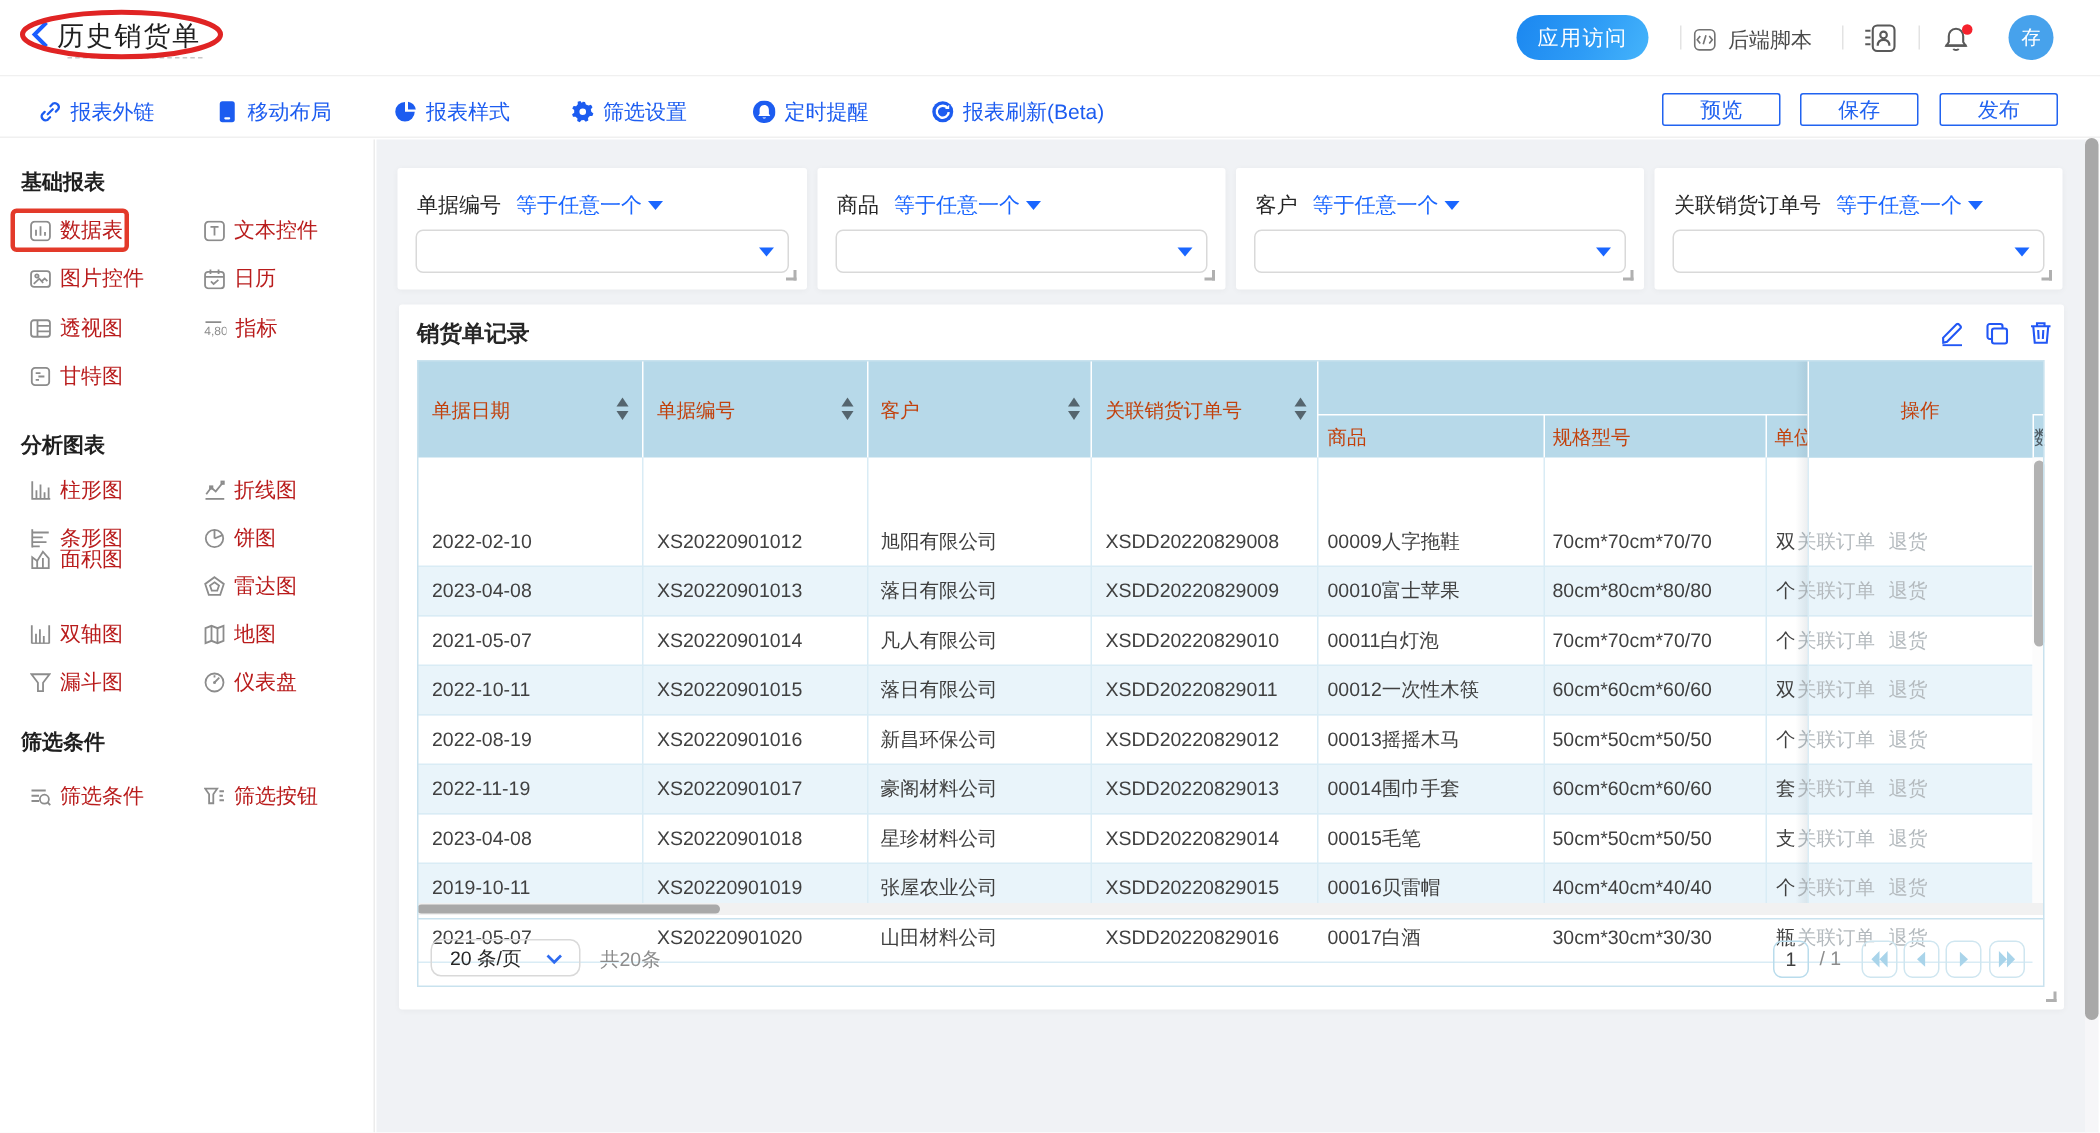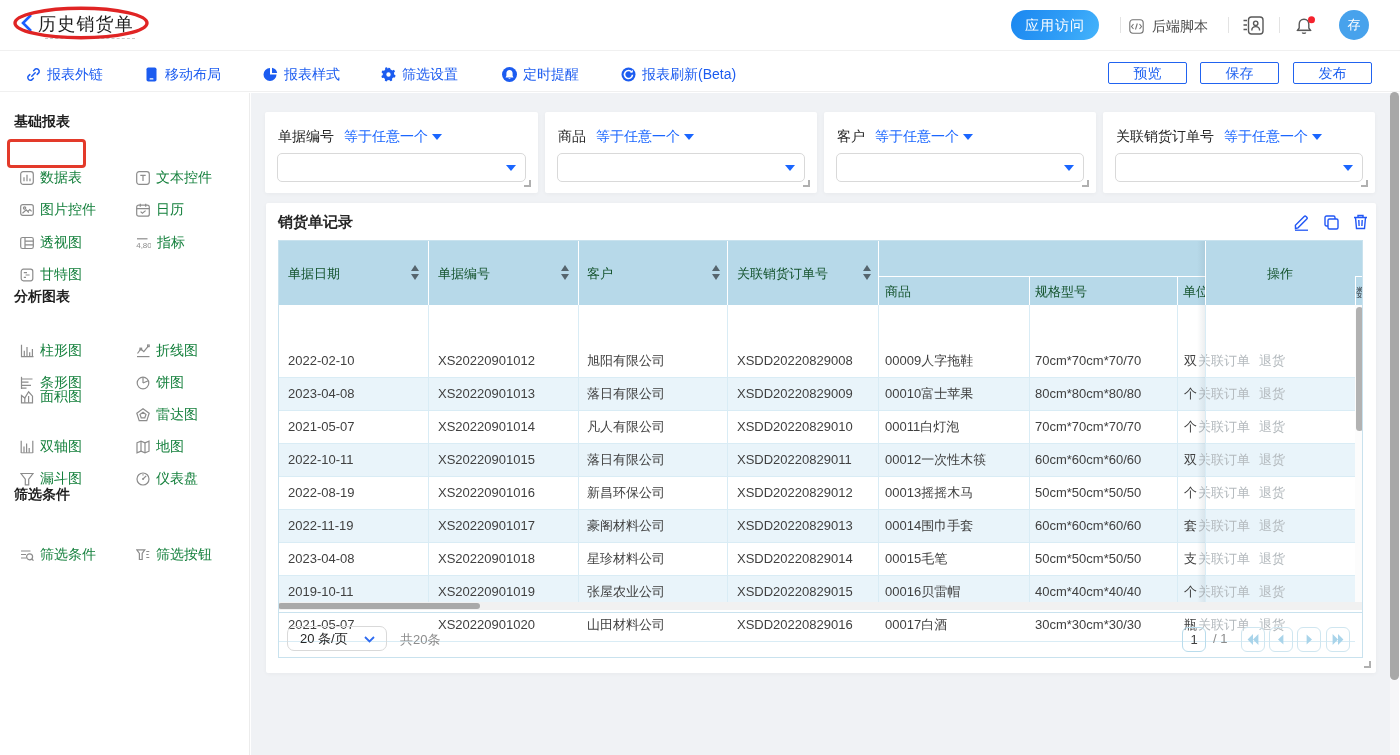--- a/index.html
+++ b/index.html
@@ -14,41 +14,41 @@
 .vdiv { top:17px; width:1px; height:16px; background:#e3e3e3; }
 #be-text { left:1152px; top:18px; font-size:14px; color:#4a4a4a; }
 #avatar { left:1339px; top:10px; width:30px; height:30px; border-radius:50%; background:#47a2ec; color:#fff; font-size:13px; text-align:center; line-height:30px; }
 
 #toolbar { left:0; top:51px; width:1400px; height:41px; background:#fff; border-bottom:1px solid #f0f0f0; }
 .titem { top:66px; height:17px; display:flex; align-items:center; gap:6px; color:#1c5cf0; font-size:14px; }
 .obtn { top:62px; width:79px; height:22px; border:1px solid #2163f0; border-radius:2px; color:#2163f0; font-size:14px; text-align:center; line-height:20px; background:#fff; }
 
 #sidebar { left:0; top:93px; width:250px; height:662px; background:#fff; border-right:1px solid #ececec; }
 .sec-h { left:14px; font-size:14px; font-weight:700; color:#1f1f1f; }
-.sitem { height:16px; display:flex; align-items:center; gap:6px; font-size:14px; color:#15803d;margin-top:24px; }
+.sitem { height:16px; display:flex; align-items:center; gap:6px; font-size:14px; color:#b91c1c; }
 .sitem svg { flex:0 0 auto; }
 
 #canvas { left:251px; top:93px; width:1140px; height:662px; background:#f0f2f5; }
 .fcard { top:112px; height:81px; background:#fff; border-radius:2px; box-shadow:0 1px 4px rgba(0,0,0,0.04); }
 .flabel { left:13px; top:16px; font-size:14px; color:#262626; display:flex; align-items:center; }
 .fop { color:#1a66ff; margin-left:10px; display:flex; align-items:center; gap:4px; }
 .fsel { left:12px; top:41px; height:29px; border:1px solid #d9d9d9; border-radius:5px; background:#fff; }
 .fsel .car { position:absolute; right:9px; top:11px; width:0; height:0; border-left:5.5px solid transparent; border-right:5.5px solid transparent; border-top:6.5px solid #1a66ff; }
 .lhandle { width:7px; height:7px; border-right:2px solid #b0b0b0; border-bottom:2px solid #b0b0b0; }
 
 #pgsb-track { left:1390px; top:93px; width:9px; height:662px; background:#f6f6f8; }
 #pgsb-thumb { left:1390px; top:92px; width:9px; height:588px; background:#a8a8a8; border-radius:4.5px; }
 
 #tcard { left:266px; top:203px; width:1110px; height:470px; background:#fff; border-radius:2px; box-shadow:0 1px 4px rgba(0,0,0,0.04); }
 #ttitle { left:12px; top:10px; font-size:15px; font-weight:700; color:#262626; }
 #twrap { left:12px; top:37px; width:1085px; height:418px; position:absolute; overflow:hidden; }
 #twrap-border { left:12px; top:37px; width:1085px; height:418px; position:absolute; border:1px solid #c9e2ee; pointer-events:none; }
 .fcaret { display:inline-block; width:0; height:0; border-left:5px solid transparent; border-right:5px solid transparent; border-top:6px solid #1a66ff; }
 #thead { position:absolute; left:0; top:0; width:1085px; height:65px; background:#b7d9e9; }
-.htext { position:absolute; color:#14532d; font-size:13px; white-space:nowrap; }
+.htext { position:absolute; color:#c2410c; font-size:13px; white-space:nowrap; }
 .hv { position:absolute; background:#fff; width:1px; }
 .bv { position:absolute; background:#d9ecf5; width:1px; top:65px; height:297px; }
 .trow { position:absolute; left:0; width:1077px; height:33px; border-bottom:1px solid #d9ecf5; font-size:13px; color:#404040;margin-top:40px; }
 .trow.even { background:#e9f4fa; }
 .tc { position:absolute; top:0; height:32px; line-height:32px; white-space:nowrap; }
 .c1{left:10px}.c2{left:160px}.c3{left:309px}.c4{left:459px}.c5{left:607px}.c6{left:757px}.c7{left:906px}
 .ops { left:920px; width:150px; text-align:left; color:#b3b9bd; }
 .sort { position:absolute; top:25px; width:9px; height:15px; }
 .sort i { position:absolute; left:0; width:0; height:0; border-left:4.5px solid transparent; border-right:4.5px solid transparent; }
 .sort .up { top:0; border-bottom:6px solid #55656e; }

